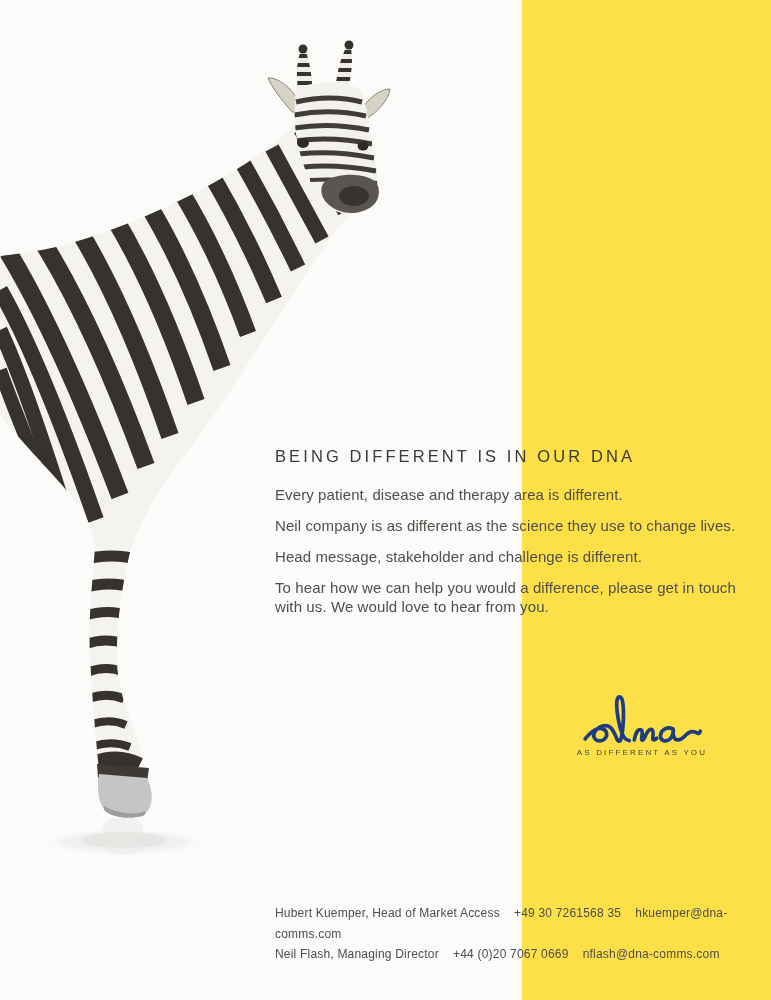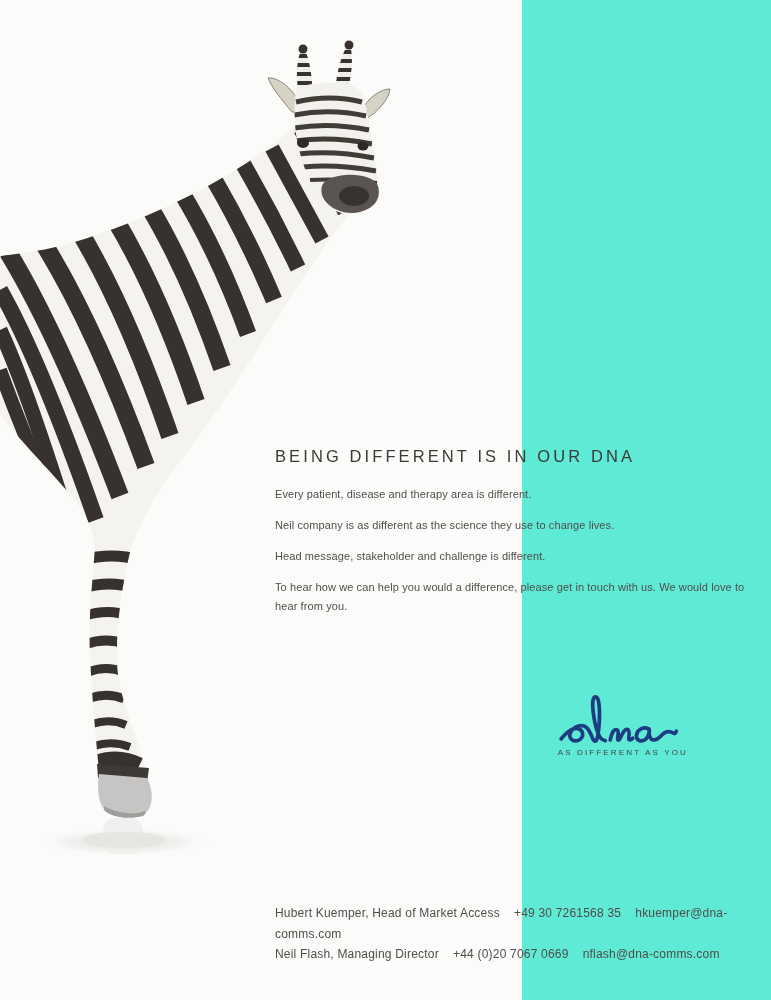--- a/index.html
+++ b/index.html
@@ -1,40 +1,40 @@
 <!DOCTYPE html>
 <html><head>
 <meta charset="utf-8">
 <style>
   * { margin: 0; padding: 0; box-sizing: border-box; }
   html, body { width: 771px; height: 1000px; background: #ffffff; overflow: hidden; }
   body { font-family: "Liberation Sans", sans-serif; position: relative; }
 
-  .page { position: absolute; inset: 0; background: #5eead4; }
+  .page { position: absolute; inset: 0; background: #fde047; }
 
   
   .photo-pane {
     position: absolute; left: 0; top: 0; width: 522px; height: 1000px;
     background: #fbfbfa;
   }
   .photo-pane svg { position: absolute; left: 0; top: 0; }
 
   
   .text-col { position: absolute; left: 275px; top: 446px; width: 470px; }
   .headline {
     font-size: 16.5px; font-weight: 500; letter-spacing: 3.1px;
     color: #3b3a37; line-height: 20px; margin: 0 0 19px 0; white-space: nowrap;
   }
   .para {
-    font-size: 11px; line-height: 19px; color: #504e4b;
+    font-size: 15px; line-height: 19px; color: #504e4b;
     margin: 12px 0 11px 0; letter-spacing: 0.1px;
   }
 
   
-  .logo-block { position: absolute; left: 548px; top: 690px; width: 140px; text-align: right; }
+  .logo-block { position: absolute; left: 572px; top: 690px; width: 140px; text-align: center; }
   .logo-block svg { display: block; margin: 0 auto 2px auto; }
   .tagline {
     font-size: 8px; letter-spacing: 2.15px; color: #454545;
     white-space: nowrap; font-weight: 500;
   }
 
   
   .contact { position: absolute; left: 275px; top: 903px; }
   .contact-line {
     font-size: 12px; line-height: 20.5px; color: #4f4d4a;

